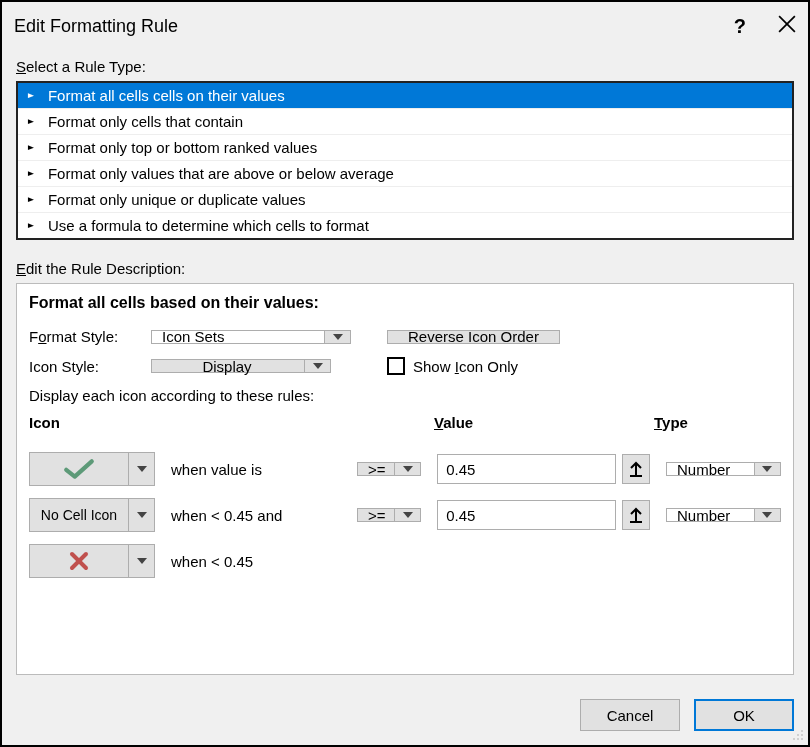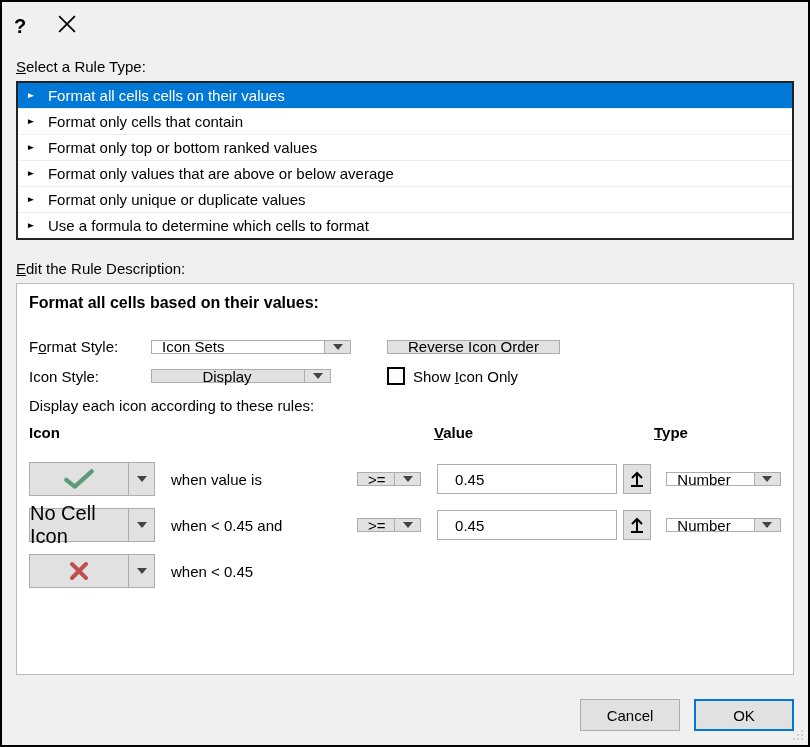--- a/index.html
+++ b/index.html
@@ -58,21 +58,21 @@
   .rule-type-item:last-child { border-bottom: none; }
   .rule-type-item.selected { background: #0078d7; color: #fff; }
   .arrow-bullet::before { content: "►"; font-size: 10px; margin-right: 6px; display: inline-block; transform: scaleY(0.8); }
 
   .desc-panel {
     border: 1px solid #bbb;
     background: #fff;
     padding: 10px 12px 14px;
     flex: 1;
   }
-  .desc-title { font-weight: 600; font-size: 16px; margin-bottom: 26px; }
+  .desc-title { font-weight: 600; font-size: 16px; margin-bottom: 16px; }
 
   .row { display: flex; align-items: center; gap: 12px; margin-bottom: 12px; }
   .row-label { width: 110px; font-size: 15px; }
 
   .select, .button-like, .dd-btn {
     background: #e1e1e1;
     border: 1px solid #adadad;
     height: 14px;
     display: inline-flex;
     align-items: center;
@@ -120,41 +120,42 @@
     background: #e1e1e1;
     border: 1px solid #adadad;
     display: flex; align-items: center; justify-content: center;
   }
   .icon-picker .dd-part {
     width: 26px; background: #e1e1e1; border: 1px solid #adadad; border-left: none;
     display: flex; align-items: center; justify-content: center;
   }
 
   .when-text { font-size: 15px; margin-left: 10px; flex: 0 0 auto; }
-  .val-input { width: 190px; height: 30px; border: 1px solid #adadad; background: #fff; display: flex; align-items: center; padding: 0 17px; font-size: 15px; }
+  .val-input { width: 190px; height: 30px; border: 1px solid #adadad; background: #fff; display: flex; align-items: center; padding: 0 8px; font-size: 15px; }
   .collapse-btn { width: 30px; height: 30px; background: #e1e1e1; border: 1px solid #adadad; display: flex; align-items: center; justify-content: center; }
   .type-select { width: 120px; }
 
   .check-svg { width: 34px; height: 24px; }
   .x-svg { width: 20px; height: 20px; }
 
   .footer { display: flex; justify-content: flex-end; gap: 14px; padding: 10px 14px 14px; }
   .footer .btn-ok { width: 100px; height: 32px; background: #e1e1e1; border: 2px solid #0078d7; }
   .footer .btn-cancel { width: 100px; height: 32px; background: #e1e1e1; border: 1px solid #adadad; }
 
   .resize-grip { position: absolute; right: 4px; bottom: 4px; width: 14px; height: 14px; opacity: 0.4; }
   .resize-grip svg { width: 14px; height: 14px; }
   .u { text-decoration: underline; text-decoration-thickness: 1px; }
 </style>
 </head>
 <body>
 
 <div class="dialog">
 
   <div class="titlebar">
+    <span class="title">Edit Formatting Rule</span>
     <div class="title-btns">
       <span class="help-icon">?</span>
       <span class="close-icon">
         <svg viewBox="0 0 16 16">
             <line x1="1" y1="1" x2="15" y2="15" stroke="#000" stroke-width="1.5"></line>
             <line x1="15" y1="1" x2="1" y2="15" stroke="#000" stroke-width="1.5"></line>
           </svg>
       </span>
     </div>
   </div>
@@ -269,21 +270,21 @@
           <span>Number</span>
           <span class="caret-box">
               <span class="caret-down"></span>
             </span>
         </div>
       </div>
 
       <div class="rule-row">
         <div class="icon-picker">
           <div class="icon-part">
-            <span style="font-size:20px">No Cell Icon</span>
+            <span style="font-size:14px">No Cell Icon</span>
           </div>
           <div class="dd-part">
               <span class="caret-down"></span>
             </div>
         </div>
         <span class="when-text" style="width:180px">when &lt; 0.45 and</span>
         <div class="select combo" style="width:66px">
           <span>&gt;=</span>
           <span class="caret-box">
               <span class="caret-down"></span>

